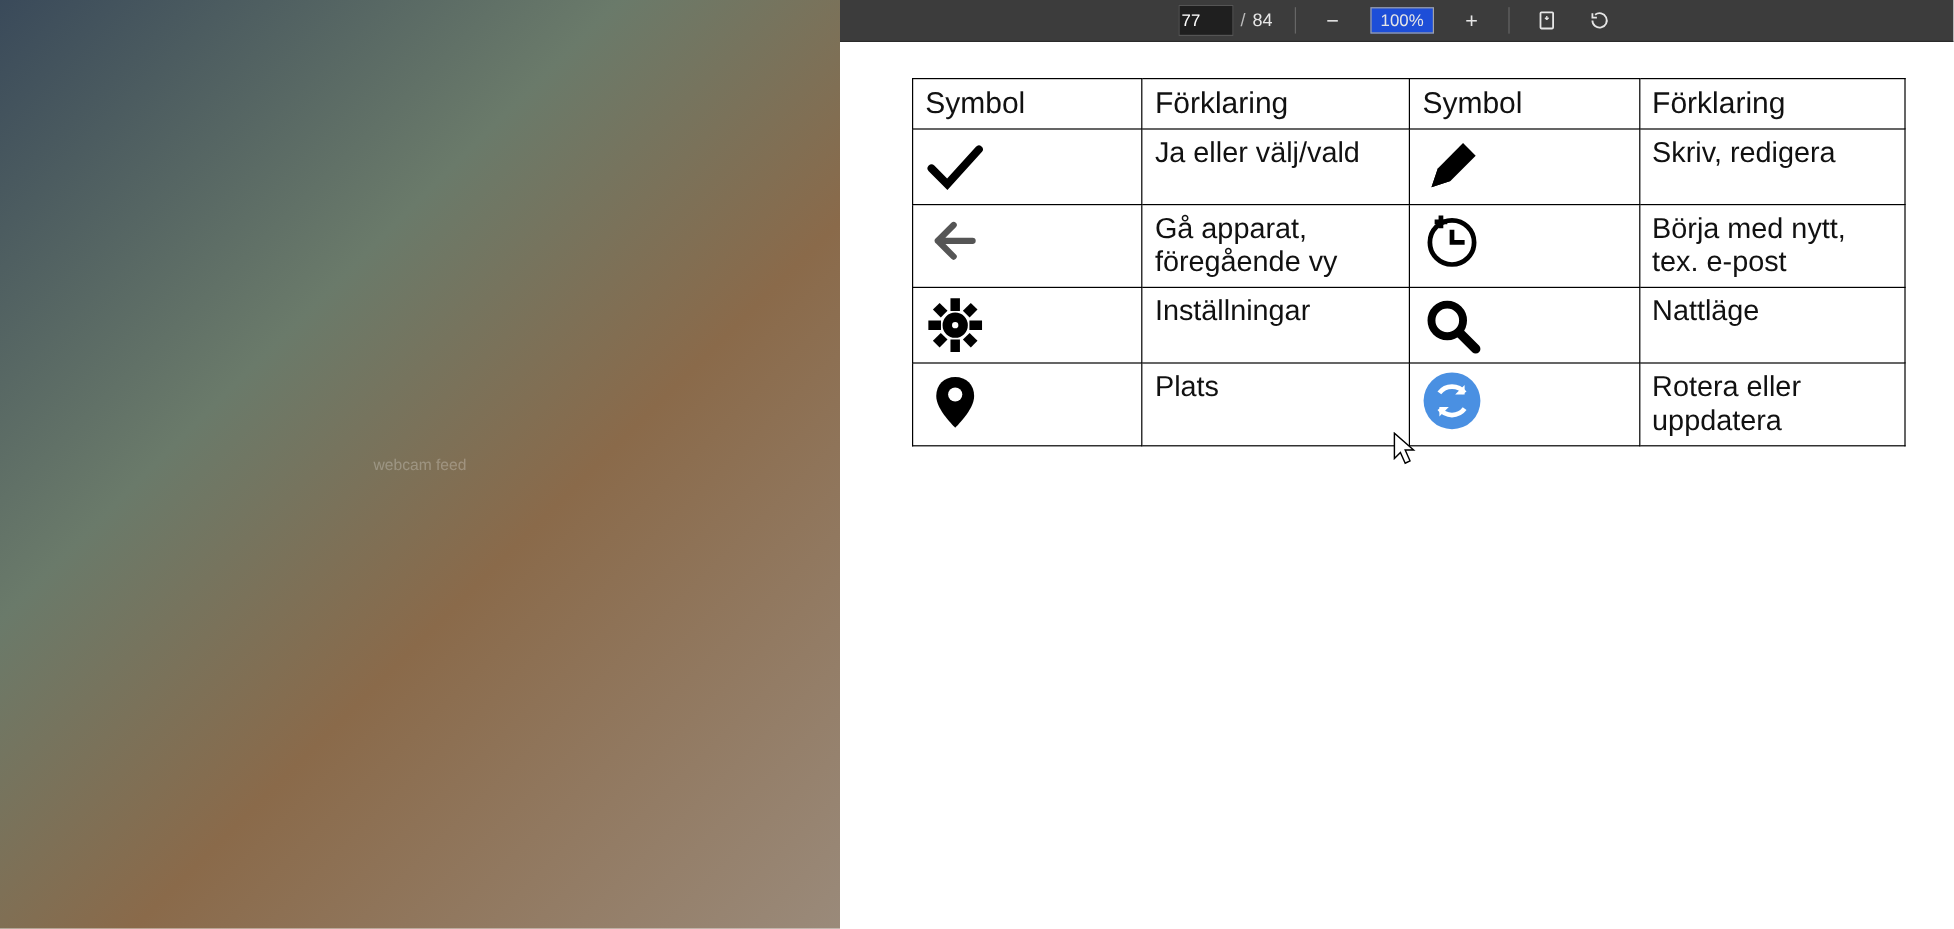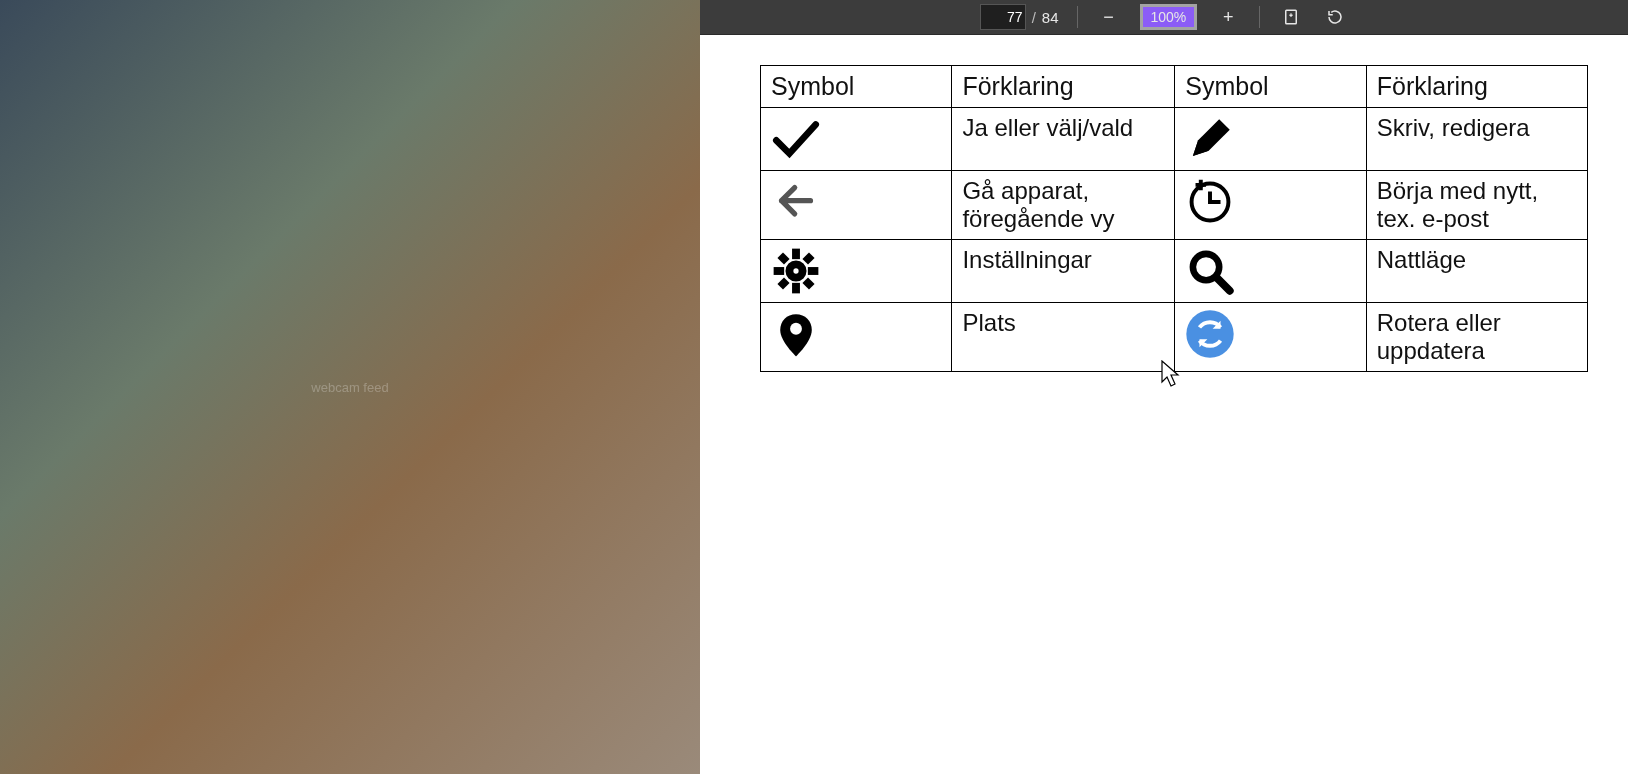--- a/index.html
+++ b/index.html
@@ -3,24 +3,24 @@
 <meta charset="utf-8">
 <style>
   html,body{margin:0;padding:0;width:1628px;height:774px;font-family:Arial,Helvetica,sans-serif;background:#fff;overflow:hidden}
   .split{display:flex;width:100%;height:100%}
   .left{width:700px;height:774px;background:linear-gradient(135deg,#3a4a5a 0%,#6a7a6a 35%,#8a6a4a 60%,#9a8a7a 100%);position:relative;flex-shrink:0}
   .webcam-placeholder{position:absolute;inset:0;display:flex;align-items:center;justify-content:center;color:rgba(255,255,255,.25);font-size:13px}
   .right{flex:1;display:flex;flex-direction:column;min-width:0}
   
   .toolbar{height:34px;background:#3c3c3c;color:#e6e6e6;display:flex;align-items:center;justify-content:center;gap:18px;font-size:15px;border-bottom:1px solid #2a2a2a;padding:0 8px}
   .page-box{display:flex;align-items:center;gap:6px}
-  .page-input{width:40px;height:22px;background:#1f1f1f;color:#fff;border:1px solid #555;text-align:right;font-size:14px}
+  .page-input{width:40px;height:22px;background:#1f1f1f;color:#fff;border:1px solid #555;text-align:left;font-size:14px}
   .page-sep{color:#bbb}
   .tb-btn{width:26px;height:26px;display:flex;align-items:center;justify-content:center;cursor:pointer;color:#e6e6e6;font-size:18px;border-radius:2px}
-  .zoom-box{padding:2px 8px;background:#8b5cf6;border:3px solid #a3a3a3;font-size:14px}
+  .zoom-box{padding:2px 8px;background:#1d4ed8;border:1px solid #a3a3a3;font-size:14px}
   .vdiv{width:1px;height:22px;background:#666}
   
   .doc{flex:1;background:#fff;overflow:auto;padding:30px 40px 0 60px}
   table.sym{border-collapse:collapse;width:100%;max-width:860px;font-size:24px;color:#111}
   table.sym th,table.sym td{border:1.5px solid #000;padding:6px 10px;vertical-align:top;text-align:left}
   table.sym th{font-weight:400;font-size:25px;background:#fff}
   .col-sym{width:200px}
   .col-exp{width:230px}
   .icon-cell{text-align:left;padding-left:14px}
   .icon-cell svg{display:block}

